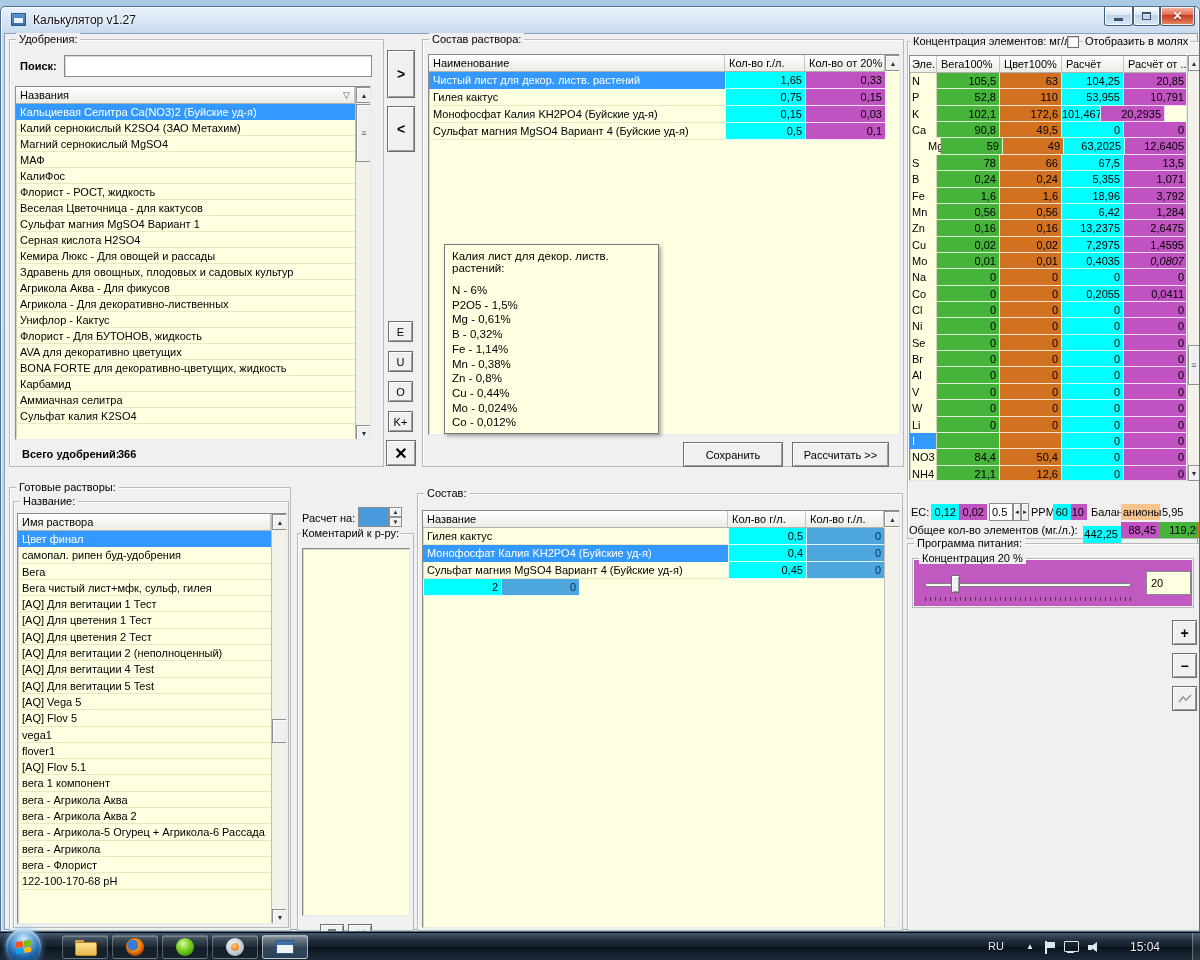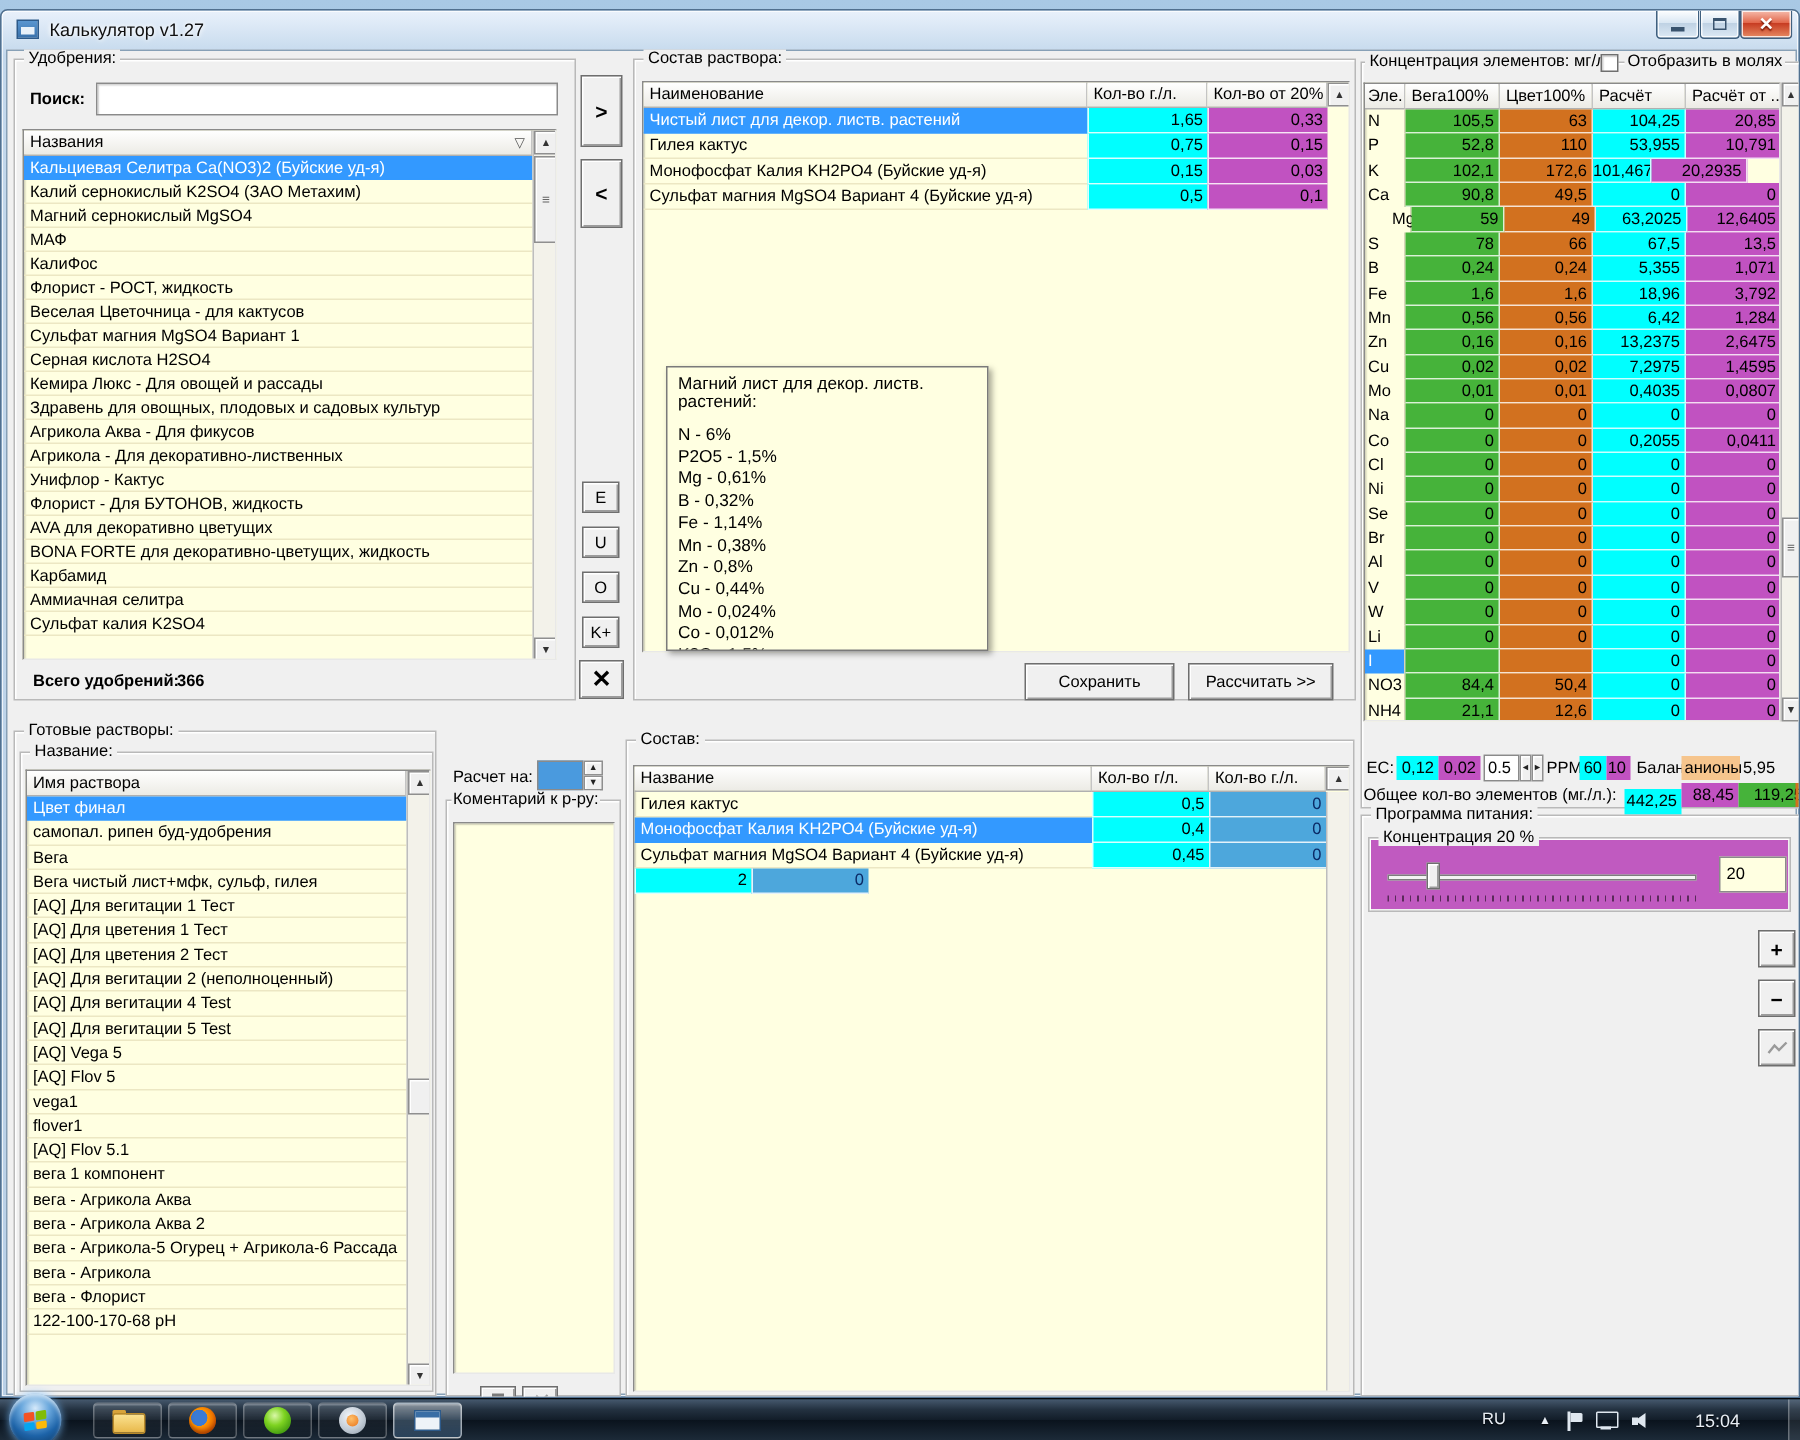--- a/index.html
+++ b/index.html
@@ -207,21 +207,21 @@
             <div class="tcell cy num" style="width:80px;">0,5</div>
             <div class="tcell mg num" style="width:80px;">0,1</div>
           </div>
         </div>
     </div>
     <div class="btn" style="left:260px;top:402px;width:100px;height:25px;">Сохранить</div>
     <div class="btn" style="left:369px;top:402px;width:97px;height:25px;">Рассчитать &gt;&gt;</div>
   </div>
 
   <div id="tooltip">
-    <div id="tip-title">Магний лист для декор. листв. растений:</div>
+    <div id="tip-title">Калия лист для декор. листв. растений:</div>
     <div id="tip-lines">
         <div>N - 6%</div>
         <div>P2O5 - 1,5%</div>
         <div>Mg - 0,61%</div>
         <div>B - 0,32%</div>
         <div>Fe - 1,14%</div>
         <div>Mn - 0,38%</div>
         <div>Zn - 0,8%</div>
         <div>Cu - 0,44%</div>
         <div>Mo - 0,024%</div>
@@ -317,21 +317,21 @@
           <div class="ecell gr num" style="width:63px;">0,02</div>
           <div class="ecell or num" style="width:62px;">0,02</div>
           <div class="ecell cy num" style="width:62px;">7,2975</div>
           <div class="ecell mg num" style="width:64px;">1,4595</div>
         </div>
         <div class="erow">
           <div class="elbl" style="width:27px;">Mo</div>
           <div class="ecell gr num" style="width:63px;">0,01</div>
           <div class="ecell or num" style="width:62px;">0,01</div>
           <div class="ecell cy num" style="width:62px;">0,4035</div>
-          <div class="ecell mg num" style="width:64px;">0,0807</div>
+          <div class="ecell mg num" style="width:64px;font-style:italic;">0,0807</div>
         </div>
         <div class="erow">
           <div class="elbl" style="width:27px;">Na</div>
           <div class="ecell gr num" style="width:63px;">0</div>
           <div class="ecell or num" style="width:62px;">0</div>
           <div class="ecell cy num" style="width:62px;">0</div>
           <div class="ecell mg num" style="width:64px;">0</div>
         </div>
         <div class="erow">
           <div class="elbl" style="width:27px;">Co</div>

